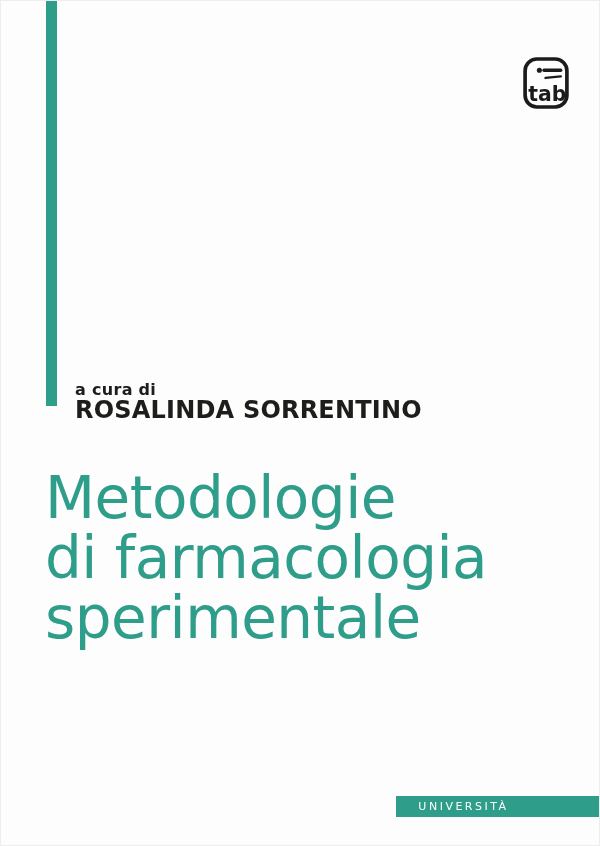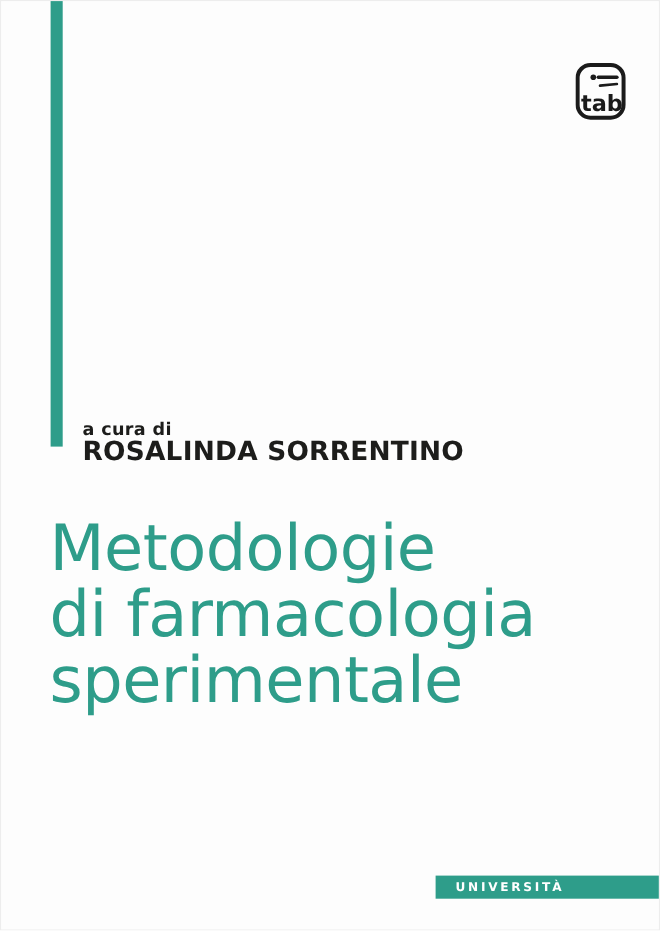--- a/index.html
+++ b/index.html
@@ -78,21 +78,21 @@
     top: 795px;
     height: 21px;
     background: #2e9d8a;
     display: flex;
     align-items: center;
     justify-content: center;
   }
   .series-badge-label {
     color: #ffffff;
     font-size: 11px;
-    font-weight: bold;
+    font-weight: normal;
     letter-spacing: 2.5px;
     line-height: 21px;
     margin-right: 68px; 
     white-space: nowrap;
   }
 </style>
 </head>
 <body>
 
 <div class="cover">

